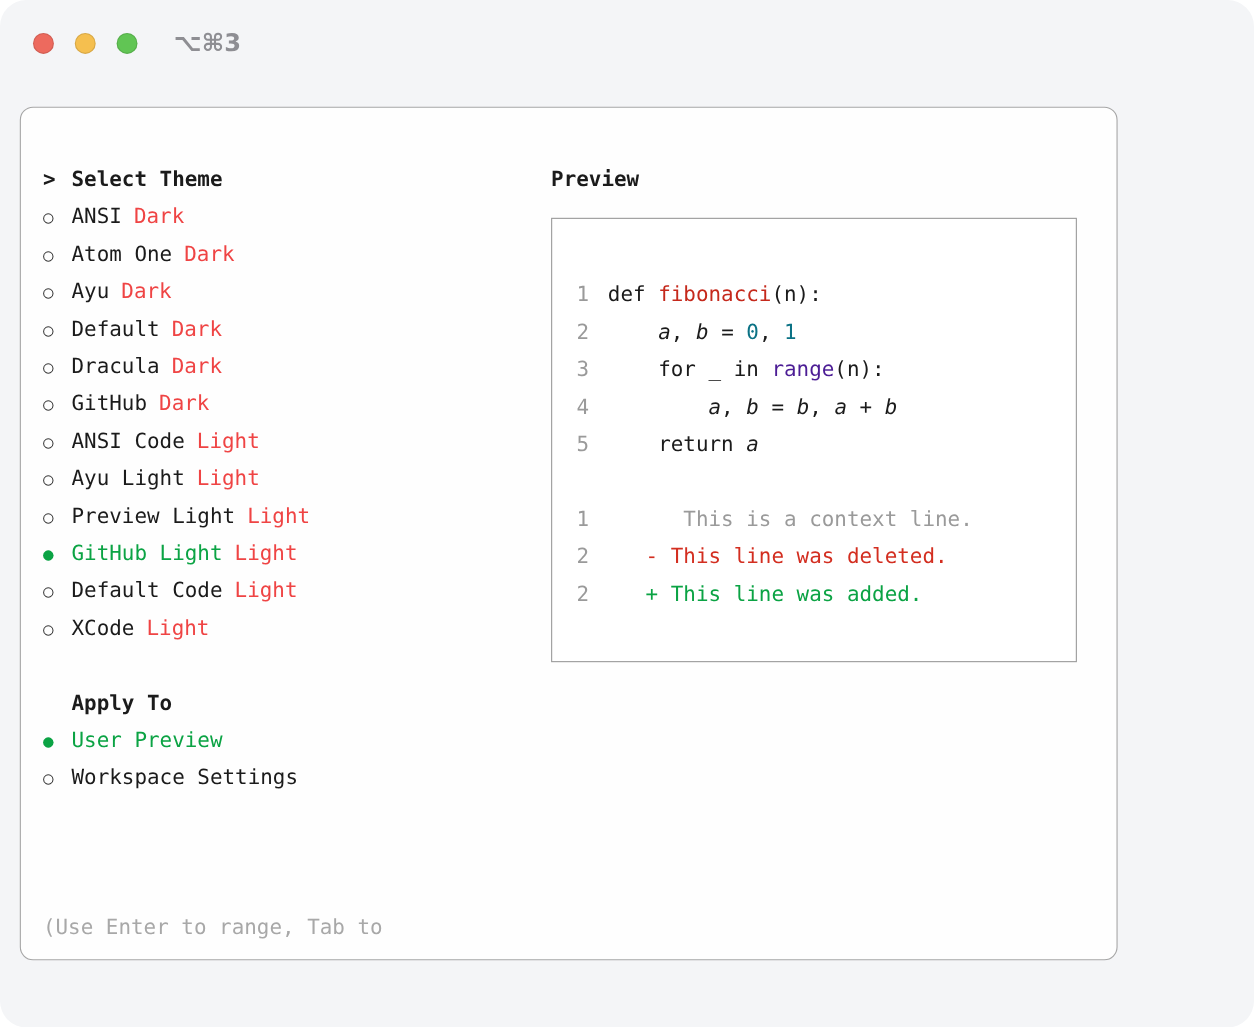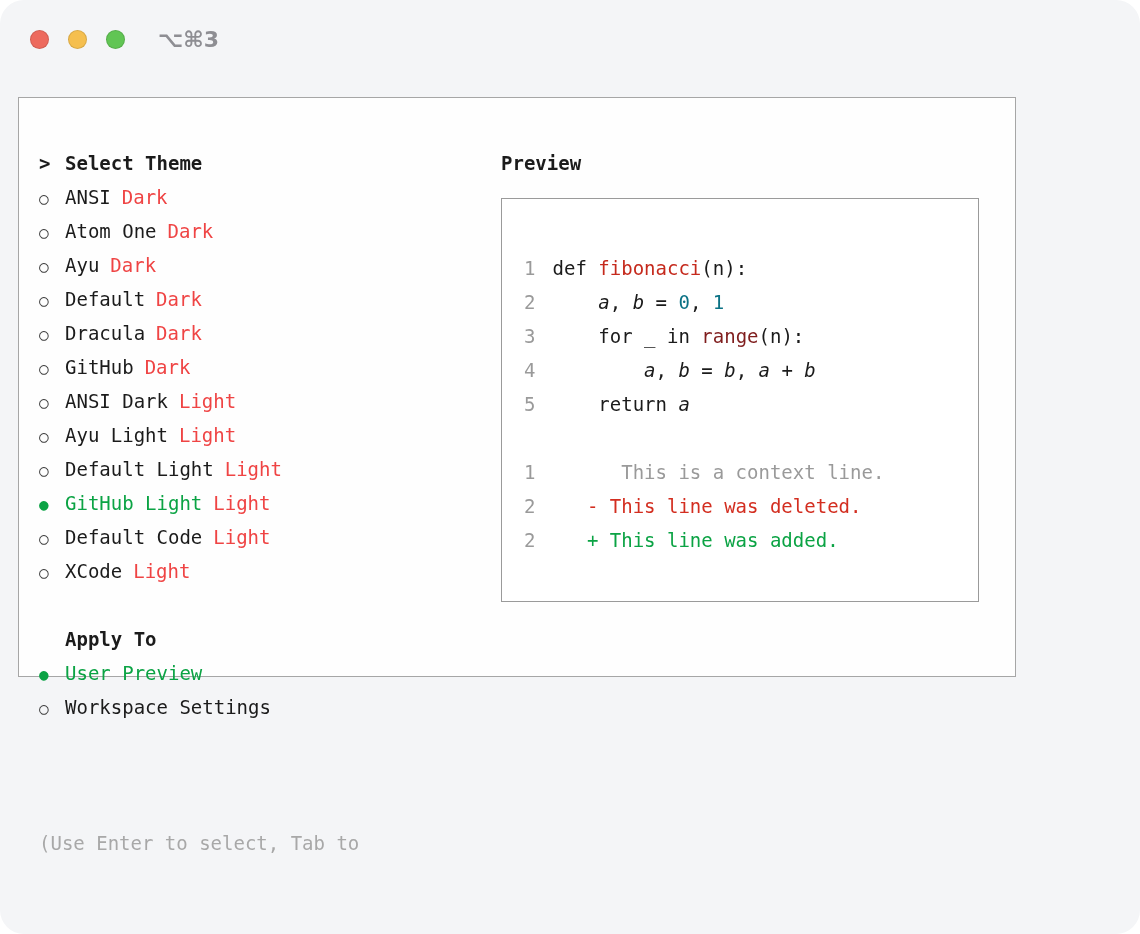--- a/index.html
+++ b/index.html
@@ -8,22 +8,22 @@
 
   
   .titlebar{position:absolute;top:27px;left:30px;display:flex;align-items:center;}
   .light{width:19px;height:19px;border-radius:50%;margin-right:19px;box-shadow:inset 0 0 0 1px rgba(0,0,0,0.12);}
   .light.red{background:#ed6a5e;}
   .light.yellow{background:#f5bf4f;}
   .light.green{background:#61c554;}
   .shortcut{margin-left:14px;color:#8e8e93;font-size:22px;font-weight:bold;font-family:"DejaVu Sans",sans-serif;}
 
   
-  .panel{position:absolute;left:18px;top:97px;width:998px;height:580px;box-sizing:border-box;
-         background:#fefefe;border:1.5px solid #a6a6a6;border-radius:0;
+  .panel{position:absolute;left:18px;top:97px;width:998px;height:776px;box-sizing:border-box;
+         background:#fefefe;border:1.5px solid #a6a6a6;border-radius:12px;
          padding:48px 18px 0 20px;display:flex;font-size:19px;line-height:34px;color:#1b1b1b;}
   .left-col{width:462px;flex-shrink:0;}
   .right-col{flex:1;}
 
   .row{white-space:pre;height:34px;}
   .bullet{display:inline-block;width:26px;font-size:16px;color:#3c3c3c;}
   .prompt{font-weight:bold;color:#1b1b1b;font-size:19px;}
   .section-title{font-weight:bold;}
   .variant{color:#ef4444;margin-left:11px;}
   .theme-row.selected .bullet,.theme-row.selected .theme-name{color:#0ba344;}
@@ -32,21 +32,21 @@
   .hint{margin-top:34px;color:#a8a8a8;white-space:pre;}
 
   
   .preview-box{margin-top:18px;width:478px;height:404px;box-sizing:border-box;
                background:#ffffff;border:1.5px solid #9a9a9a;padding:52px 0 4px 22px;}
   .code-row{white-space:pre;height:34px;}
   .ln{display:inline-block;width:1ch;margin-right:1.5ch;color:#9a9a9a;text-align:right;}
   .tok.func{color:#c5291c;}
   .tok.var{font-style:italic;}
   .tok.number{color:#0b7285;}
-  .tok.builtin{color:#7f1d1d;}
+  .tok.builtin{color:#4c1d95;}
   .code-row.context .tok{color:#9a9a9a;}
   .code-row.deleted .tok{color:#d32e20;}
   .code-row.added .tok{color:#0ba344;}
   .blank-row{height:34px;}
 </style>
 </head>
 <body>
 
 <div class="canvas">
 
@@ -61,35 +61,35 @@
 
     <div class="left-col">
       <div class="row"><span class="bullet prompt">&gt;</span><span class="section-title">Select Theme</span></div>
 
       <div class="row theme-row"><span class="bullet">○</span><span class="theme-name">ANSI</span><span class="variant">Dark</span></div>
       <div class="row theme-row"><span class="bullet">○</span><span class="theme-name">Atom One</span><span class="variant">Dark</span></div>
       <div class="row theme-row"><span class="bullet">○</span><span class="theme-name">Ayu</span><span class="variant">Dark</span></div>
       <div class="row theme-row"><span class="bullet">○</span><span class="theme-name">Default</span><span class="variant">Dark</span></div>
       <div class="row theme-row"><span class="bullet">○</span><span class="theme-name">Dracula</span><span class="variant">Dark</span></div>
       <div class="row theme-row"><span class="bullet">○</span><span class="theme-name">GitHub</span><span class="variant">Dark</span></div>
-      <div class="row theme-row"><span class="bullet">○</span><span class="theme-name">ANSI Dark</span><span class="variant">Light</span></div>
+      <div class="row theme-row"><span class="bullet">○</span><span class="theme-name">ANSI Code</span><span class="variant">Light</span></div>
       <div class="row theme-row"><span class="bullet">○</span><span class="theme-name">Ayu Light</span><span class="variant">Light</span></div>
-      <div class="row theme-row"><span class="bullet">○</span><span class="theme-name">Default Light</span><span class="variant">Light</span></div>
+      <div class="row theme-row"><span class="bullet">○</span><span class="theme-name">Preview Light</span><span class="variant">Light</span></div>
       <div class="row theme-row selected"><span class="bullet">●</span><span class="theme-name">GitHub Light</span><span class="variant">Light</span></div>
       <div class="row theme-row"><span class="bullet">○</span><span class="theme-name">Default Code</span><span class="variant">Light</span></div>
       <div class="row theme-row"><span class="bullet">○</span><span class="theme-name">XCode</span><span class="variant">Light</span></div>
 
       <div class="spacer"></div>
 
       <div class="row"><span class="bullet"></span><span class="section-title">Apply To</span></div>
       <div class="row option-row selected"><span class="bullet">●</span><span class="option-label">User Preview</span></div>
       <div class="row option-row"><span class="bullet">○</span><span class="option-label">Workspace Settings</span></div>
 
       <div class="hint">
-        <div>(Use Enter to select, Tab to</div>
+        <div>(Use Enter to range, Tab to</div>
         <div>change focus)</div>
       </div>
     </div>
 
     <div class="right-col">
       <div class="row"><span class="section-title">Preview</span></div>
 
       <div class="preview-box">
         <div class="code-row"><span class="ln">1</span><span class="tok plain">def </span><span class="tok func">fibonacci</span><span class="tok plain">(n):</span></div>
         <div class="code-row"><span class="ln">2</span><span class="tok plain">    </span><span class="tok var">a</span><span class="tok plain">, </span><span class="tok var">b</span><span class="tok plain"> = </span><span class="tok number">0</span><span class="tok plain">, </span><span class="tok number">1</span></div>

